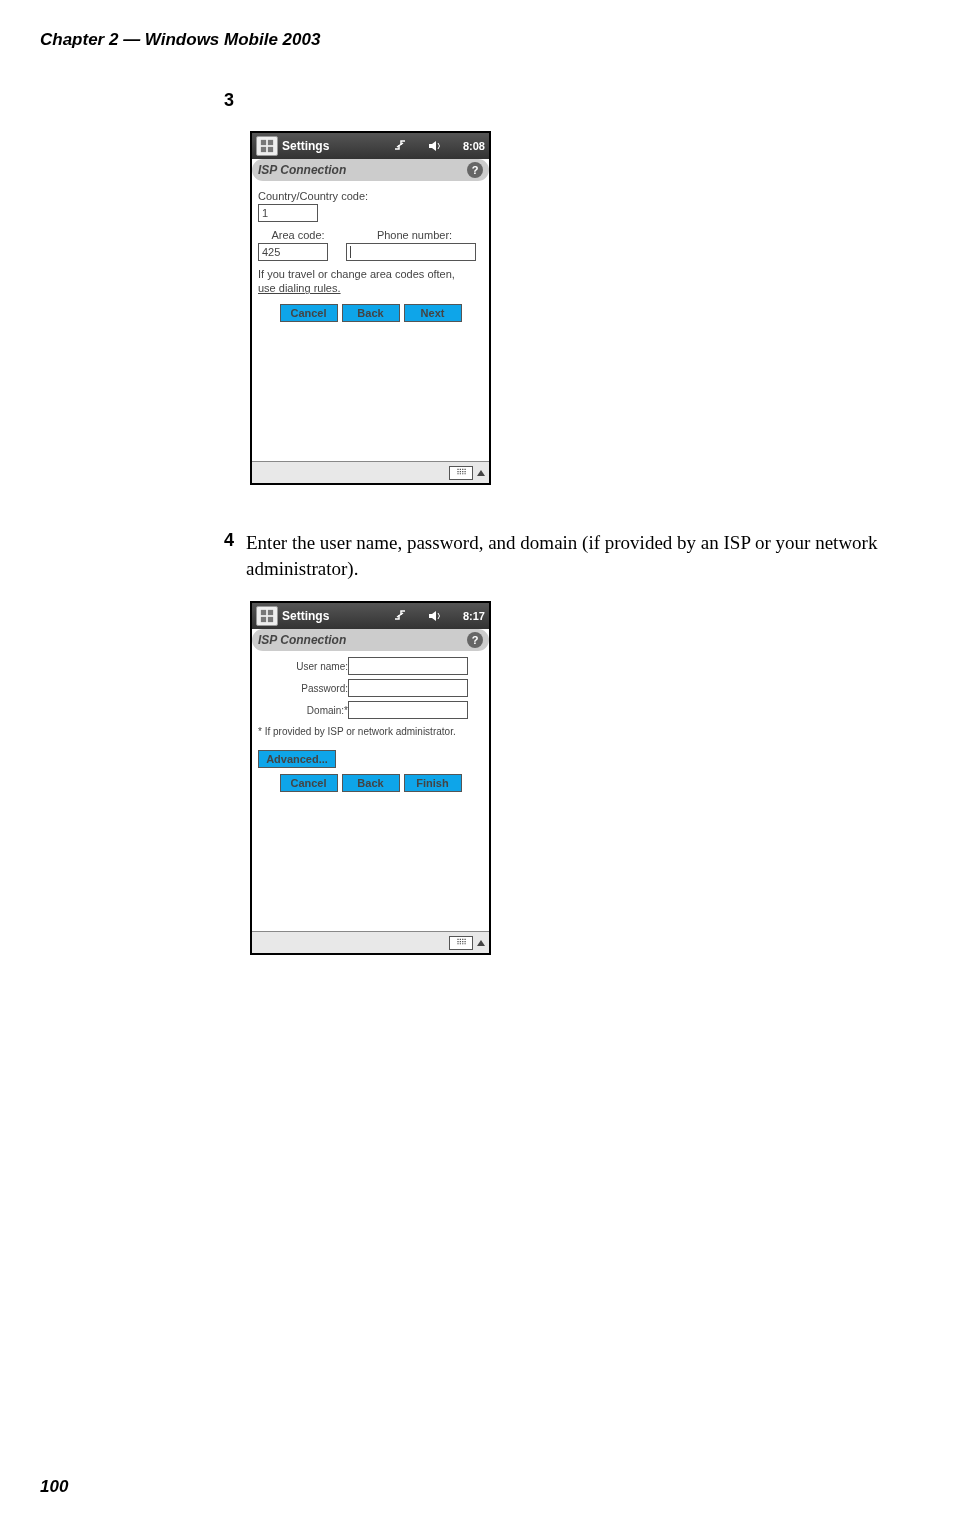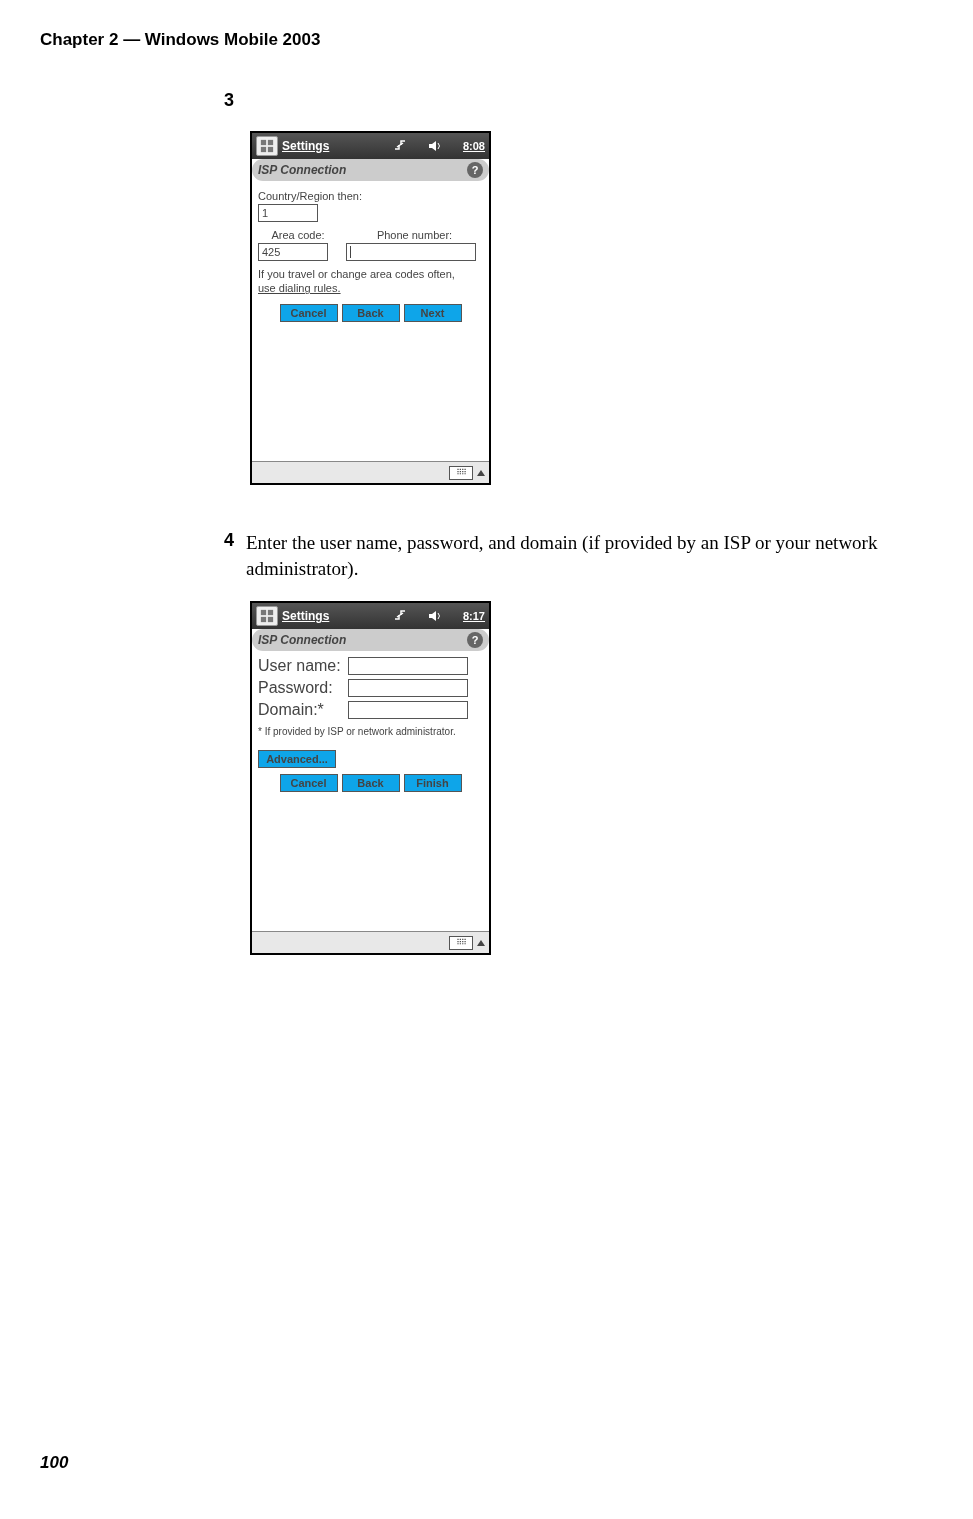--- a/index.html
+++ b/index.html
@@ -15,26 +15,27 @@
   }
   .page {
     width: 973px;
     height: 1519px;
     padding: 30px 40px 30px 40px;
     position: relative;
   }
   .header {
     font-family: Arial, Helvetica, sans-serif;
     font-weight: bold;
+    font-style: italic;
     font-size: 17px;
     margin-bottom: 40px;
   }
   .footer {
     position: absolute;
-    bottom: 46px;
+    bottom: 22px;
     left: 40px;
     right: 40px;
     display: flex;
     justify-content: space-between;
     font-family: Arial, Helvetica, sans-serif;
     font-weight: bold;
     font-style: italic;
     font-size: 17px;
   }
   .content {
@@ -73,21 +74,20 @@
     color: #444;
   }
   .titlebar {
     background: linear-gradient(to bottom, #555 0%, #333 100%);
     color: #fff;
     display: flex;
     align-items: center;
     height: 26px;
     padding: 9px 4px;
     justify-content: space-between;
-    text-decoration: underline;
   }
   .titlebar-left {
     display: flex;
     align-items: center;
     gap: 4px;
     font-weight: bold;
     font-size: 12px;
   }
   .titlebar-right {
     display: flex;
@@ -224,22 +224,23 @@
     border-right: 4px solid transparent;
     border-bottom: 6px solid #444;
   }
   .form-row {
     display: flex;
     align-items: center;
     margin-bottom: 4px;
   }
   .form-row .lbl {
     width: 90px;
-    font-size: 16px;
-    color: #444;
+    font-size: 10px;
+    color: #444;
+    text-align: right;
   }
   .form-row .textbox {
     flex: 1;
     max-width: 120px;
   }
   .cursor-caret {
     width: 1px;
     height: 12px;
     background: #444;
     display: inline-block;
@@ -286,21 +287,21 @@
                 </svg>
             </span>
             <span>8:08</span>
           </div>
         </div>
         <div class="subheader">
           <span>ISP Connection</span>
           <span class="help-icon">?</span>
         </div>
         <div class="body">
-          <div class="label">Country/Region then:</div>
+          <div class="label">Country/Country code:</div>
           <div class="textbox" style="width:60px">1</div>
 
           <div class="row-flex" style="margin-top:4px">
             <div style="flex:0 0 80px">
               <div class="label">Area code:</div>
               <div class="textbox" style="width:70px">425</div>
             </div>
             <div style="flex:1">
               <div class="label">Phone number:</div>
               <div class="textbox" style="width:130px">

